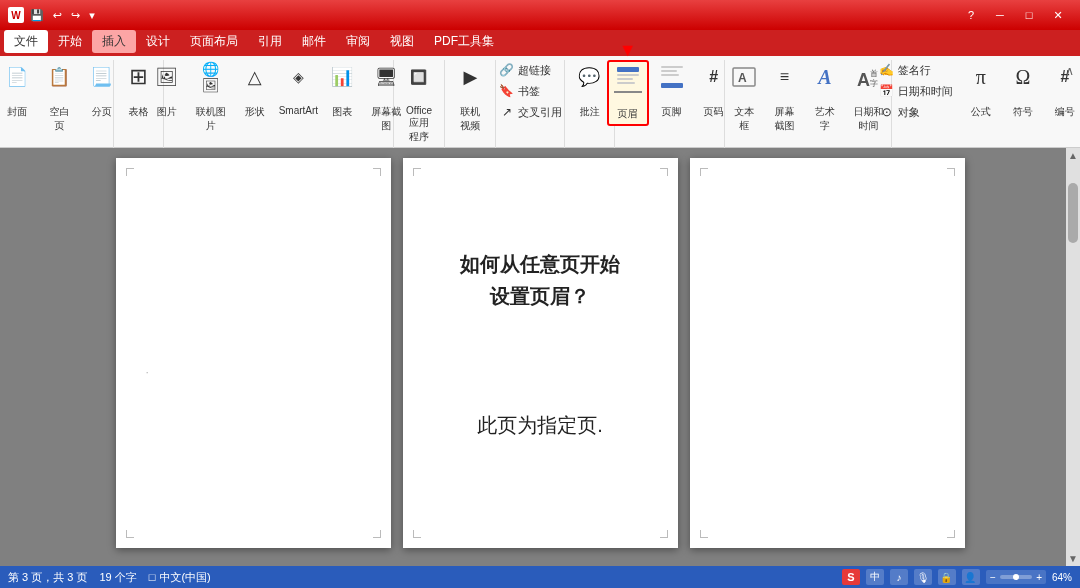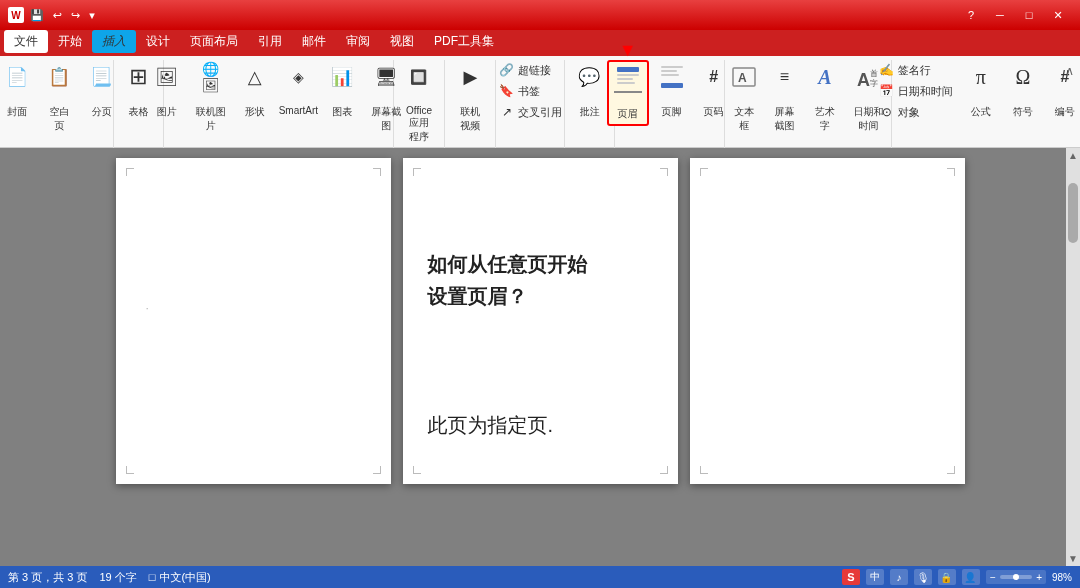--- a/index.html
+++ b/index.html
@@ -133,25 +133,26 @@
       padding: 10px 0;
       overflow: hidden;
       position: relative;
     }
     .pages-container {
       display: flex;
       gap: 12px;
     }
     .page {
       width: 275px;
-      height: 326px;
+      height: 390px;
       background: white;
       box-shadow: 0 2px 8px rgba(0,0,0,0.4);
       position: relative;
       padding: 30px 25px;
+      text-align: center;
     }
     .page-content {
       height: 100%;
       position: relative;
     }
     .corner-mark {
       position: absolute;
       width: 8px;
       height: 8px;
       border-color: #bbb;
@@ -230,21 +231,21 @@
     <div class="wc-btn">?</div>
     <div class="wc-btn">─</div>
     <div class="wc-btn">□</div>
     <div class="wc-btn wc-close">✕</div>
   </div>
 </div>
 
 <div class="menu-bar">
   <div class="menu-item active">文件</div>
   <div class="menu-item">开始</div>
-  <div class="menu-item" style="background:#0ea5e9;color:#333;font-style:italic;">插入</div>
+  <div class="menu-item" style="background:#fca5a5;color:#333;">插入</div>
   <div class="menu-item">设计</div>
   <div class="menu-item">页面布局</div>
   <div class="menu-item">引用</div>
   <div class="menu-item">邮件</div>
   <div class="menu-item">审阅</div>
   <div class="menu-item">视图</div>
   <div class="menu-item">PDF工具集</div>
 </div>
 
 <div class="ribbon">
@@ -520,15 +521,15 @@
     <div class="status-icon">🎙</div>
     <div class="status-icon">🔒</div>
     <div class="status-icon">👤</div>
     <div style="width:60px;height:14px;background:rgba(255,255,255,0.15);border-radius:2px;display:flex;align-items:center;padding:0 4px;gap:4px;font-size:10px;">
       <span>−</span>
       <div style="flex:1;height:4px;background:rgba(255,255,255,0.3);border-radius:2px;position:relative;">
         <div style="position:absolute;left:40%;width:6px;height:6px;background:white;border-radius:50%;top:-1px;"></div>
       </div>
       <span>+</span>
     </div>
-    <span style="font-size:10px;">98%</span>
+    <span style="font-size:10px;">64%</span>
   </div>
 </div>
 
 </body></html>

